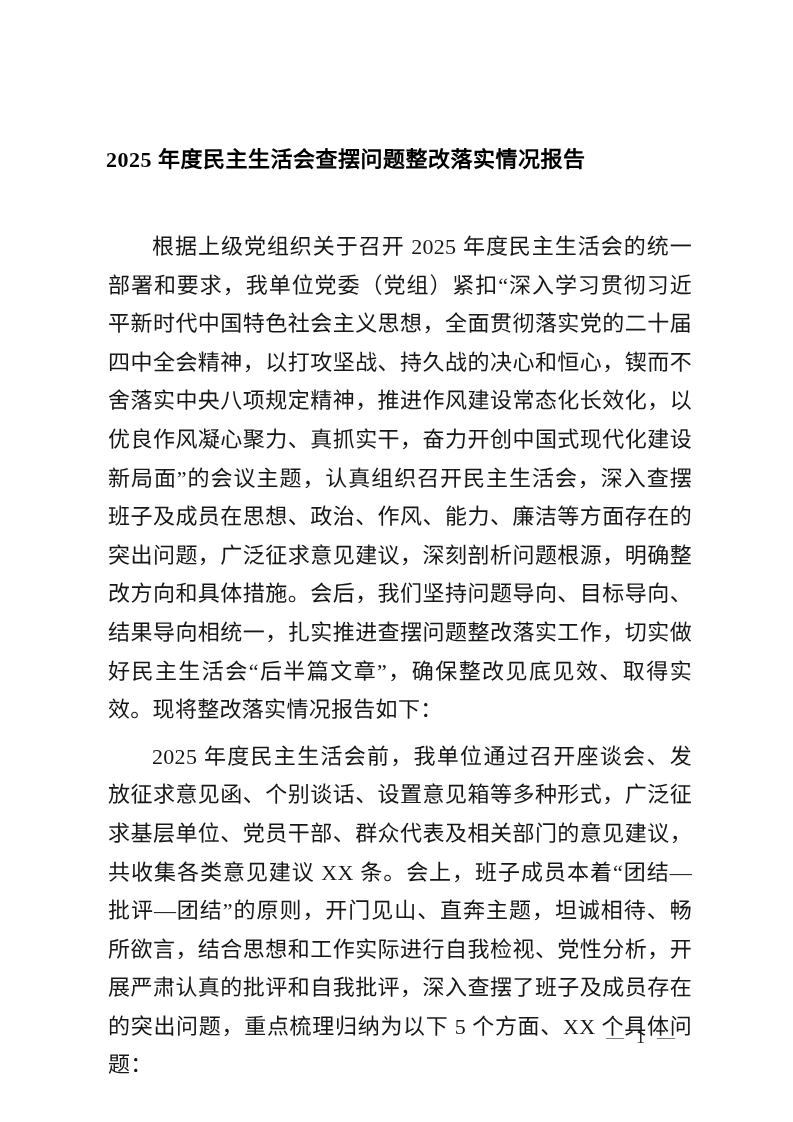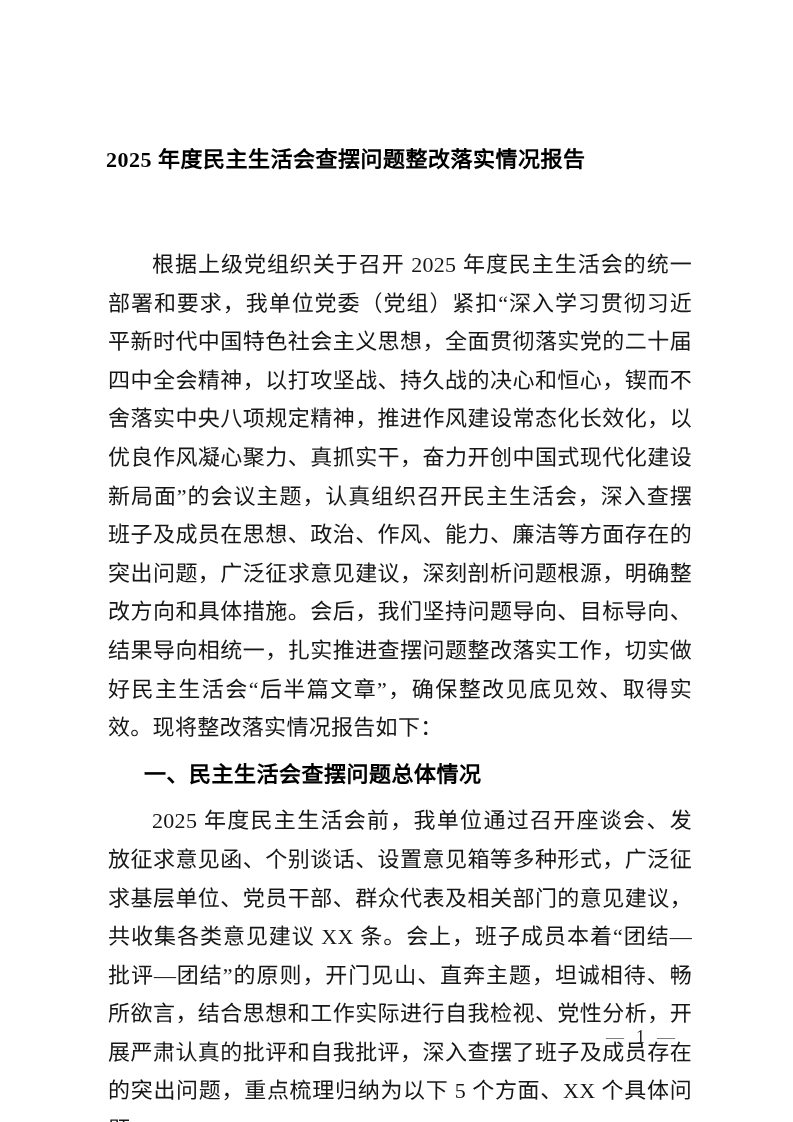--- a/index.html
+++ b/index.html
@@ -16,21 +16,21 @@
     color: #121212;
     font-family: "Liberation Serif", "DejaVu Serif", serif;
   }
   .content {
     position: absolute;
     left: 100px;
     top: 146px;
     width: 600px;
   }
   .doc-title {
-    margin: 0 0 72px 6px;
+    margin: 0 0 54px 6px;
     font-size: 22px;
     line-height: 28px;
     font-weight: bold;
     color: #000000;
     letter-spacing: 0.5px;
     font-family: "Liberation Serif", "DejaVu Serif", serif;
   }
   .body-text {
     margin: 8px;
     font-size: 22px;
@@ -71,21 +71,20 @@
 </style>
 </head>
 <body>
 
 <div class="page">
   <div class="content">
     <h1 class="doc-title">2025 年度民主生活会查摆问题整改落实情况报告</h1>
 
     <p class="body-text">根据上级党组织关于召开 2025 年度民主生活会的统一部署和要求，我单位党委（党组）紧扣“深入学习贯彻习近平新时代中国特色社会主义思想，全面贯彻落实党的二十届四中全会精神，以打攻坚战、持久战的决心和恒心，锲而不舍落实中央八项规定精神，推进作风建设常态化长效化，以优良作风凝心聚力、真抓实干，奋力开创中国式现代化建设新局面”的会议主题，认真组织召开民主生活会，深入查摆班子及成员在思想、政治、作风、能力、廉洁等方面存在的突出问题，广泛征求意见建议，深刻剖析问题根源，明确整改方向和具体措施。会后，我们坚持问题导向、目标导向、结果导向相统一，扎实推进查摆问题整改落实工作，切实做好民主生活会“后半篇文章”，确保整改见底见效、取得实效。现将整改落实情况报告如下：</p>
 
-    <h2 class="section-heading">一、民主生活会查摆问题总体情况</h2>
 
     <p class="body-text">2025 年度民主生活会前，我单位通过召开座谈会、发放征求意见函、个别谈话、设置意见箱等多种形式，广泛征求基层单位、党员干部、群众代表及相关部门的意见建议，共收集各类意见建议 XX 条。会上，班子成员本着“团结—批评—团结”的原则，开门见山、直奔主题，坦诚相待、畅所欲言，结合思想和工作实际进行自我检视、党性分析，开展严肃认真的批评和自我批评，深入查摆了班子及成员存在的突出问题，重点梳理归纳为以下 5 个方面、XX 个具体问题：</p>
   </div>
 
   <div class="page-footer">
     <span class="dash">—</span><span class="num">1</span><span class="dash">—</span>
   </div>
 </div>
 
 </body></html>

